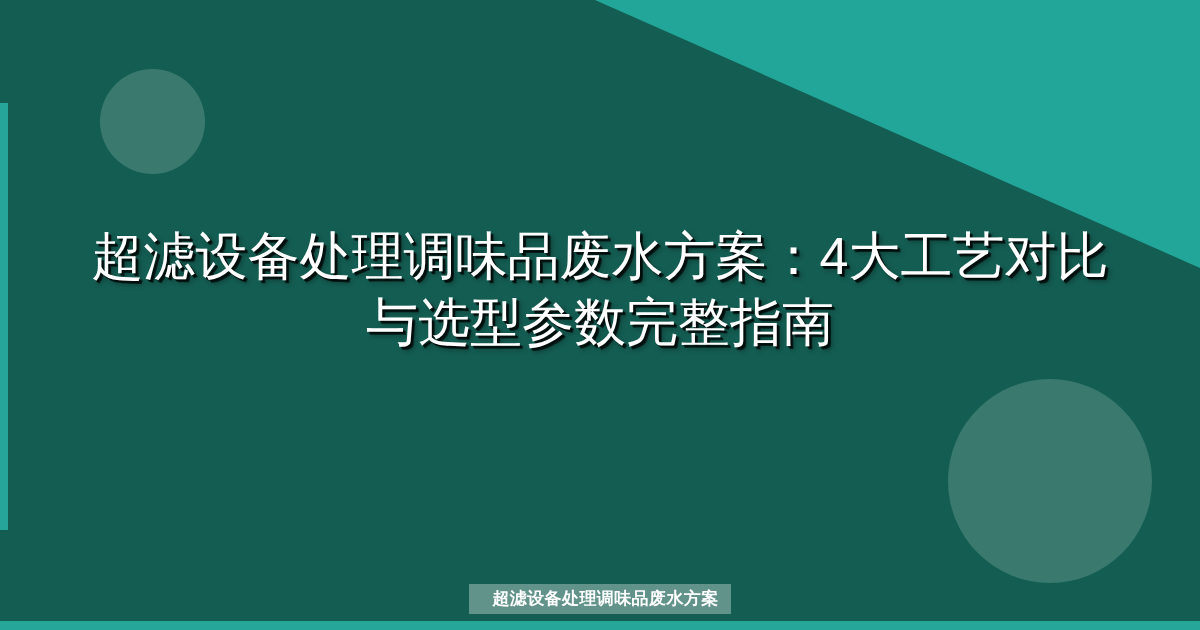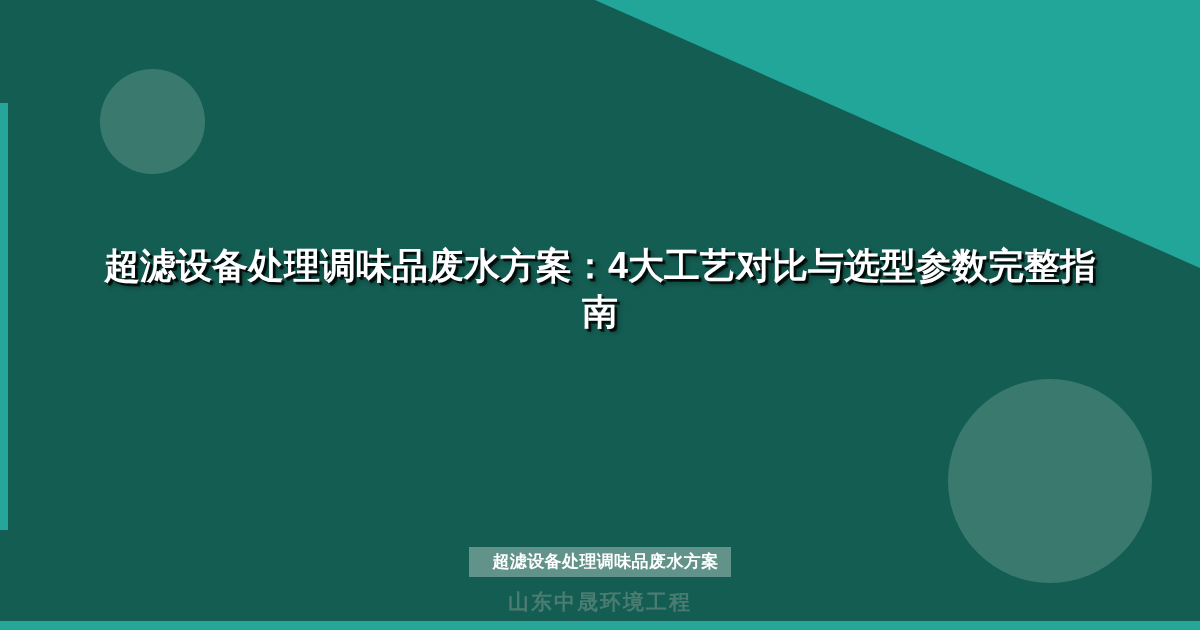--- a/index.html
+++ b/index.html
@@ -83,22 +83,22 @@
 
   .title-block {
     width: 1020px;
     text-align: center;
     margin-top: -52px;
   }
 
   .title {
     margin: 0;
     color: #ffffff;
-    font-size: 36px;
-    font-weight: 700;
+    font-size: 52px;
+    font-weight: 400;
     line-height: 1.27;
     letter-spacing: 0px;
     text-shadow:
        3px 3px 0 rgba(0,0,0,0.62),
        2px 2px 0 rgba(0,0,0,0.55),
        4px 4px 5px rgba(0,0,0,0.35);
     word-break: break-all;
   }
 
   
@@ -148,16 +148,15 @@
   <div class="accent-bar-bottom"></div>
 
   <div class="content">
     <div class="title-block">
       <h1 class="title">超滤设备处理调味品废水方案：4大工艺对比与选型参数完整指南</h1>
     </div>
   </div>
 
   <div class="footer">
     <div class="footer-badge">超滤设备处理调味品废水方案</div>
-    <div class="footer-watermark">山东中晟环境工程</div>
   </div>
 
 </div>
 
 </body></html>

